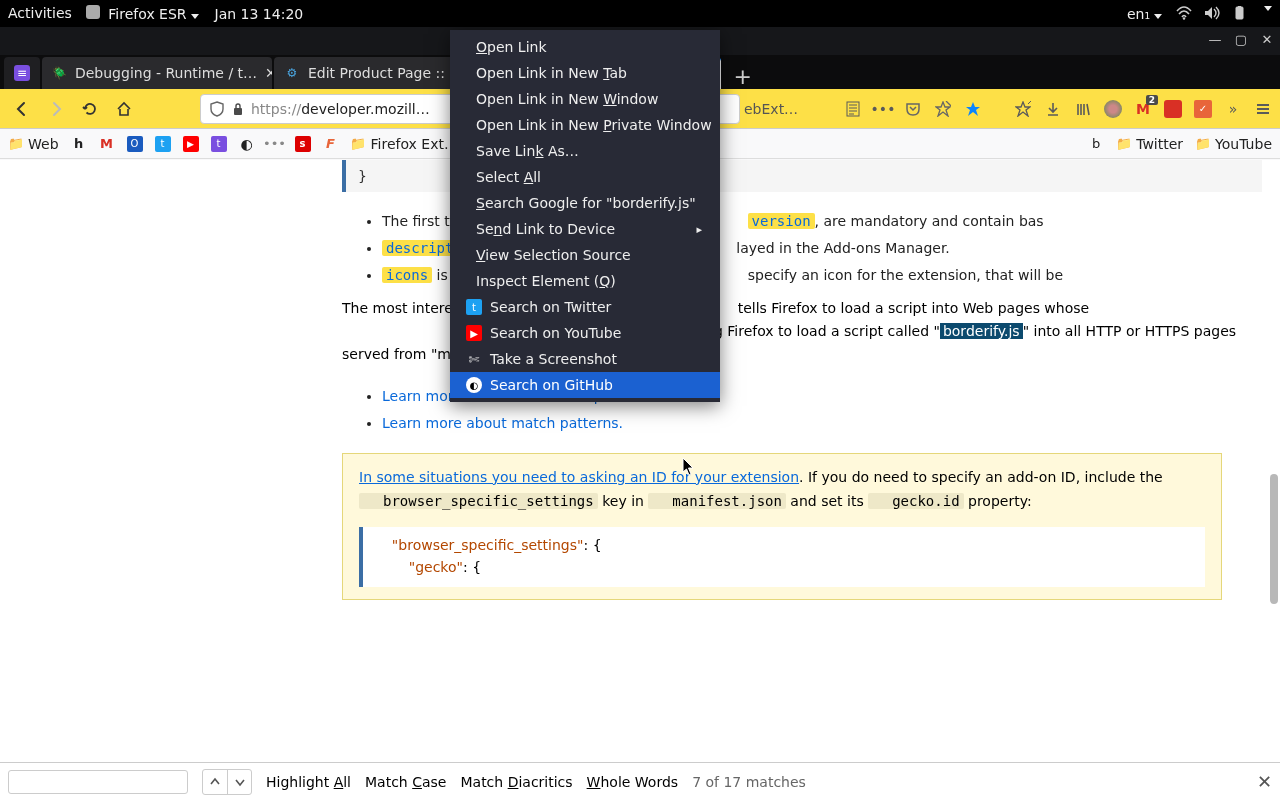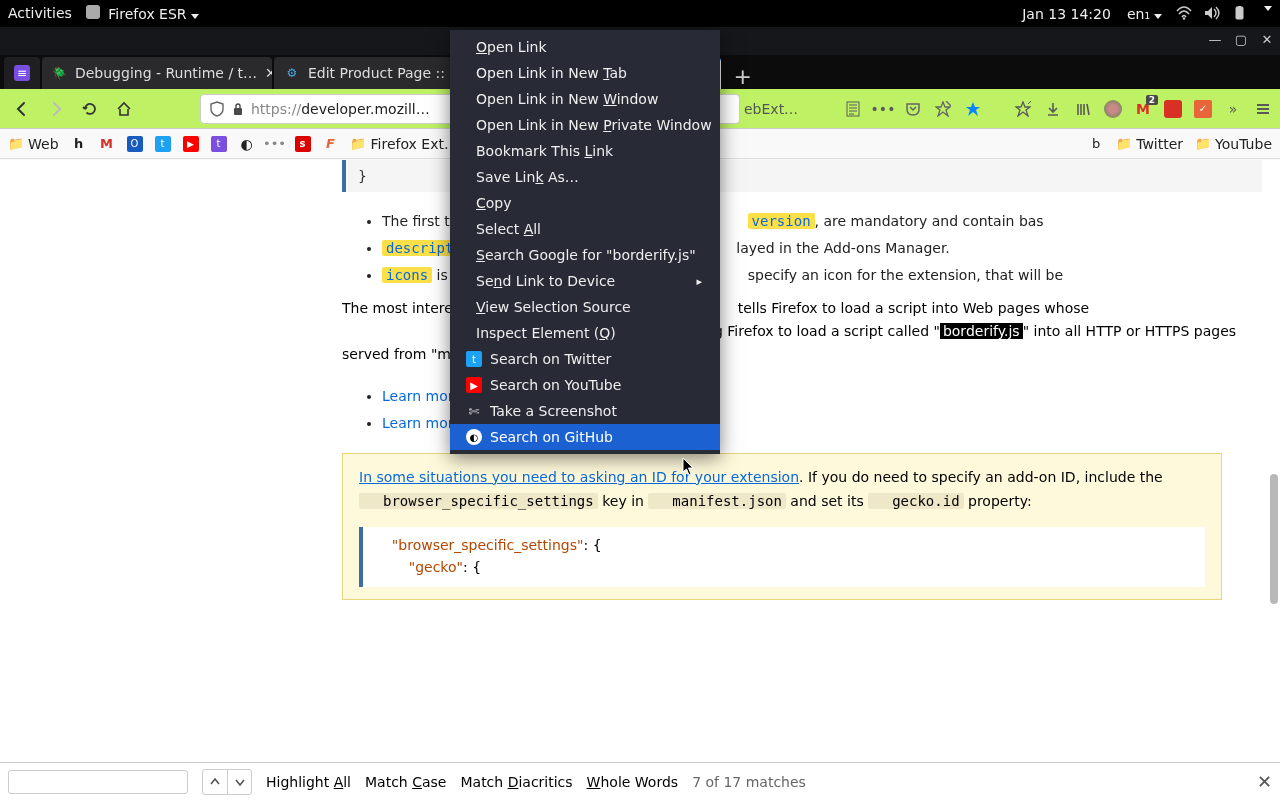--- a/index.html
+++ b/index.html
@@ -2,40 +2,40 @@
 <html><head>
 <meta charset="utf-8">
 <style>
 * { margin: 0; padding: 0; box-sizing: border-box; font-family: "DejaVu Sans", "Segoe UI", sans-serif; font-size: 14px; }
 body { width: 1280px; height: 800px; background: #f9f9fa; overflow: hidden; position: relative; }
 .mono { font-family: "DejaVu Sans Mono", Menlo, monospace; }
 
 
 .sysbar { background: #000; color: #eee; height: 27px; display: flex; align-items: center; padding: 0 8px; gap: 16px; }
 .sysbar .left, .sysbar .right { display:flex; align-items:flex-start; gap:14px; }
-.sysbar .center { flex:1; text-align:right; }
+.sysbar .center { flex:1; text-align:left; }
 .sysbar .ff-icon { display:inline-block; width:14px; height:14px; background:#aaa; border-radius:3px; margin-right:4px; }
 .tri-down { display:inline-block; margin-left:4px; width:0;height:0;border-left:4px solid transparent;border-right:4px solid transparent;border-top:5px solid #eee; }
 .sys-ico { display:inline-block; width:14px; height:14px; background:#ccc; border-radius:2px; }
 
 
 .titlebar { background: #16171a; color:#eee; height:28px; display:flex; align-items:center; justify-content:center; position:relative; }
 .titlebar .winbtns { position:absolute; right:6px; top:6px; display:flex; gap:12px; }
 .titlebar .wbtn { width:14px; height:14px; color:#ccc; text-align:center; line-height:14px; font-size:13px; cursor:default; }
 
 
 .tabstrip { background:#0c0c0d; height:34px; display:flex; align-items:flex-end; padding-left:4px; gap:0; }
 .tab { background:#2a2a2d; color:#ddd; height:32px; padding:0 10px; display:flex; align-items:center; gap:8px; border-top-left-radius:4px; border-top-right-radius:4px; max-width:230px; font-size:13px; white-space:nowrap; overflow:hidden; margin-right:2px; }
 .tab.active { background:#f9f9fa; color:#0c0c0d; border-top:2px solid #0a84ff; }
 .tab .tabclose { margin-left:auto; font-size:14px; color:inherit; }
 .tab .favicon { width:16px; height:16px; display:inline-flex; align-items:center; justify-content:center; font-size:12px; }
 .newtab { color:#ccc; font-size:22px; padding:0 10px; }
 
 
-.navbar { background:#bef264; height:40px; display:flex; align-items:center; gap:6px; padding:0 8px; border-bottom:1px solid #ccc; }
+.navbar { background:#fde047; height:40px; display:flex; align-items:center; gap:6px; padding:0 8px; border-bottom:1px solid #ccc; }
 .navbtn { width:28px; height:28px; display:flex; align-items:center; justify-content:center; border-radius:4px; }
 .urlbar { flex:0 0 540px; height:30px; background:#fff; border:1px solid #ccc; border-radius:4px; display:flex; align-items:center; gap:6px; padding:0 8px; }
 .urlbar .lock { width:14px;height:14px; color:#4a4a4a; }
 .urlbar .text { flex:1; color:#555; white-space:nowrap; overflow:hidden; }
 .toolbar-icons { display:flex; gap:12px; align-items:center; margin-left:auto; }
 .tbi { width:18px;height:18px; display:flex; align-items:center; justify-content:center; color:#5a5a5a; position:relative; }
 .tbi.blue { color:#0a84ff; }
 .badge-sm { position:absolute; top:-5px; right:-6px; background:#4a4a4a; color:#fff; font-size:9px; padding:0 3px; border-radius:2px; }
 
 
@@ -316,21 +316,21 @@
       </li>
       <li>
         <a class="link codeish mono">icons</a><span> is o</span>
         <span style="display:inline-block;width:278px"></span>
         <span>specify an icon for the extension, that will be</span>
       </li>
     </ul>
 
     <p style="line-height:1.65;margin-top:10px">
       <span>The most interest</span><span style="display:inline-block;width:272px"></span><span>tells Firefox to load a script into Web pages whose</span>
-      <span style="display:inline-block;width:268px"></span><span>se, we're asking Firefox to load a script called "</span><a class="link" style="background:#000000;color:#fff;padding:0 3px;">borderify.js</a><span>" into all HTTP or HTTPS pages served from "mozilla.org" or any of its subdomains.</span>
+      <span style="display:inline-block;width:268px"></span><span>se, we're asking Firefox to load a script called "</span><a class="link" style="background:#0c4a6e;color:#fff;padding:0 3px;">borderify.js</a><span>" into all HTTP or HTTPS pages served from "mozilla.org" or any of its subdomains.</span>
     </p>
 
     <ul class="docbul" style="margin-top:18px">
       <li><a class="link">Learn more about content scripts.</a></li>
       <li><a class="link">Learn more about match patterns.</a></li>
     </ul>
 
     <div class="note" style="margin-left:0;width:880px">
       <a class="link u">In some situations you need to asking an ID for your extension</a><span>. If you do need to specify an add-on ID, include the </span><span class="codeish mono">browser_specific_settings</span><span> key in </span><span class="codeish mono">manifest.json</span><span> and set its </span><span class="codeish mono">gecko.id</span><span> property:</span>
 
@@ -351,27 +351,21 @@
   <div class="mi">
       <span>Open Link in New <span class="u">T</span>ab</span>
     </div>
   <div class="mi">
       <span>Open Link in New <span class="u">W</span>indow</span>
     </div>
   <div class="mi">
       <span>Open Link in New <span class="u">P</span>rivate Window</span>
     </div>
   <div class="mi">
-      <span>Bookmark This <span class="u">L</span>ink</span>
-    </div>
-  <div class="mi">
       <span>Save Lin<span class="u">k</span> As…</span>
-    </div>
-  <div class="mi">
-      <span><span class="u">C</span>opy</span>
     </div>
   <div class="mi">
       <span>Select <span class="u">A</span>ll</span>
     </div>
   <div class="mi">
       <span><span class="u">S</span>earch Google for "borderify.js"</span>
     </div>
   <div class="mi">
       <span>Se<span class="u">n</span>d Link to Device</span>
       <span class="sub-arrow">▸</span>

